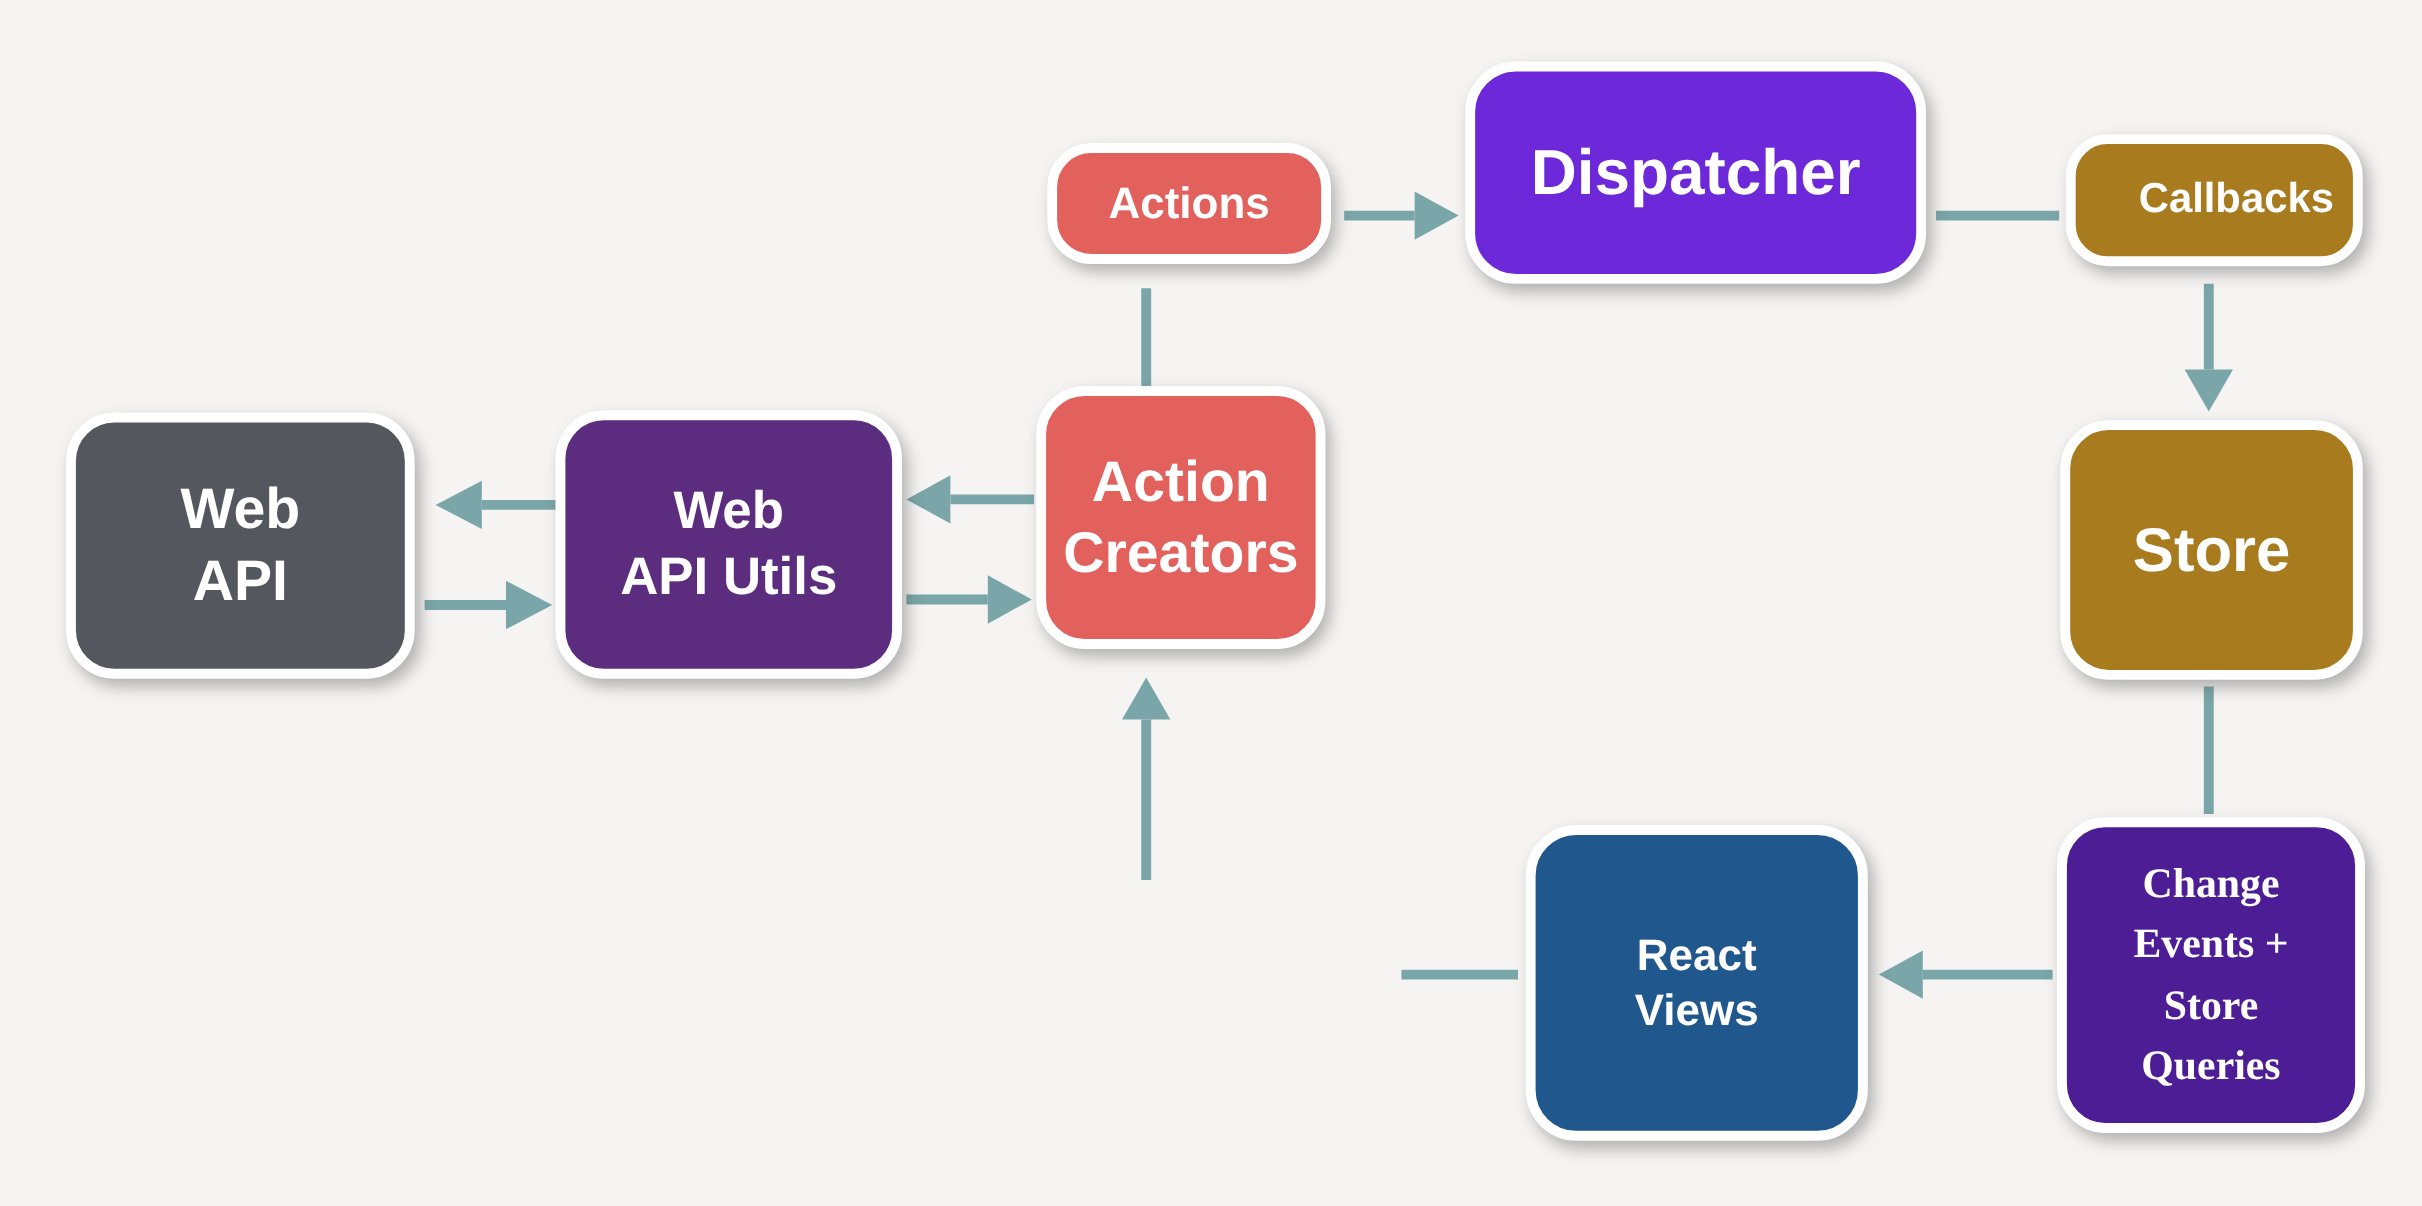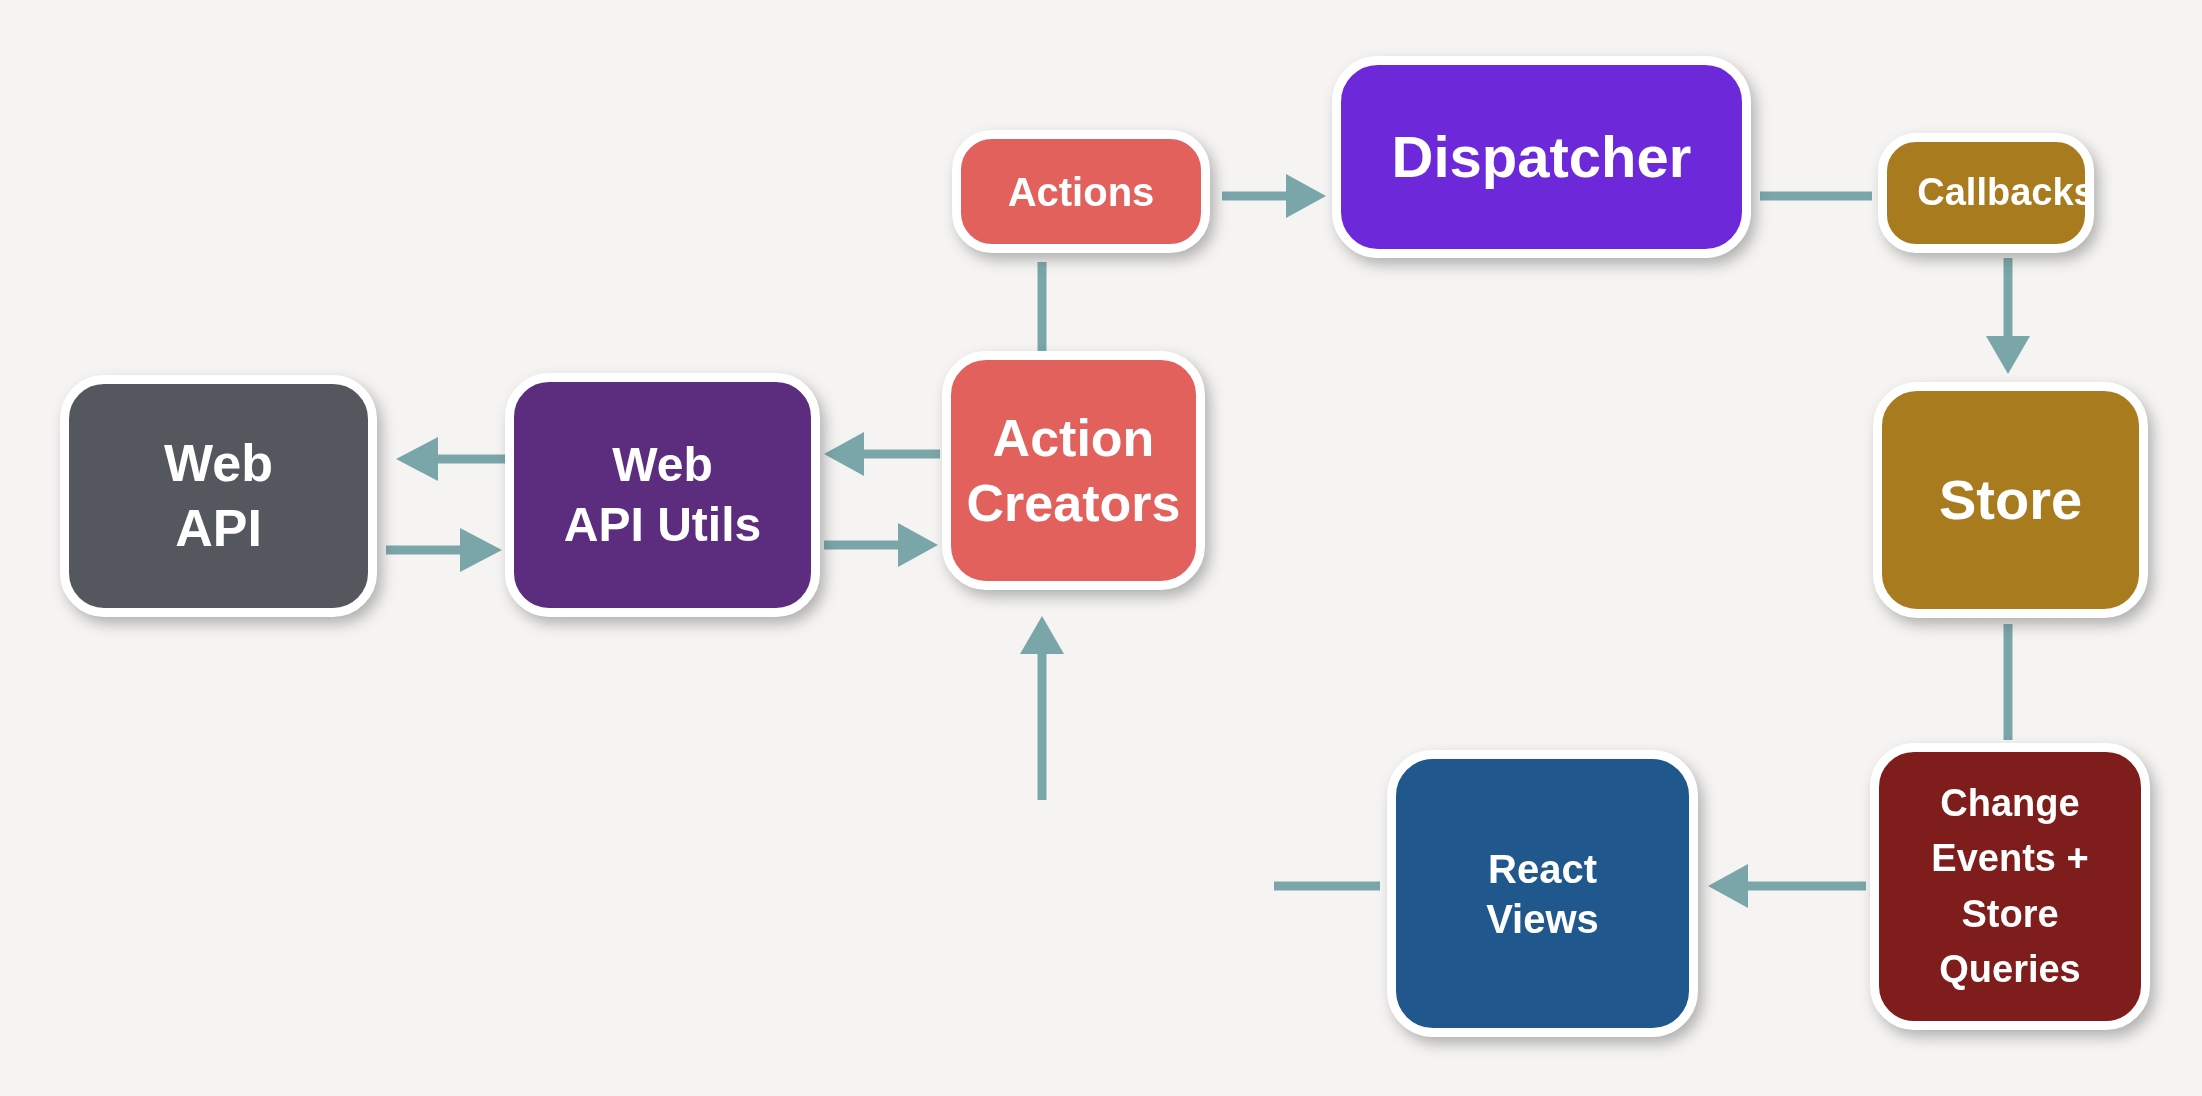--- a/index.html
+++ b/index.html
@@ -13,23 +13,23 @@
   .node{
     position:absolute;z-index:2;display:flex;align-items:center;justify-content:center;
     box-sizing:border-box;border:9px solid #ffffff;color:#ffffff;font-weight:bold;
     text-align:center;box-shadow:5px 7px 14px rgba(70,70,70,.38);
   }
   .label{white-space:pre-line;line-height:1.25;}
   
   .n-web-api          {left:60px;  top:375px; width:317px; height:242px; border-radius:44px; font-size:52px;}
   .n-web-api-utils    {left:505px; top:373px; width:315px; height:244px; border-radius:44px; font-size:48px;}
   .n-action-creators  {left:942px; top:351px; width:263px; height:239px; border-radius:44px; font-size:52px;}
-  .n-actions          {left:952px; top:130px; width:258px; height:123px; border-radius:40px; font-size:40px;}
+  .n-actions          {left:952px; top:130px; width:258px; height:110px; border-radius:40px; font-size:40px;}
   .n-dispatcher       {left:1332px;top:56px;  width:419px; height:202px; border-radius:46px; font-size:58px;}
-  .n-callbacks        {left:1878px;top:133px; width:216px; height:120px; border-radius:38px; font-size:38px;padding-left:40px;}
+  .n-callbacks        {left:1878px;top:122px; width:270px; height:120px; border-radius:38px; font-size:38px;padding-left:40px;}
   .n-store            {left:1873px;top:382px; width:275px; height:236px; border-radius:44px; font-size:56px;}
   .n-change-events    {left:1870px;top:743px; width:280px; height:287px; border-radius:44px; font-size:38px;}
   .n-change-events .label{line-height:1.45;}
   .n-react-views      {left:1387px;top:750px; width:311px; height:287px; border-radius:46px; font-size:40px;}
   .n-user-interactions{left:942px; top:805px; width:325px; height:158px; border-radius:42px; font-size:38px;}
 </style>
 </head>
 <body>
 
 <div class="stage" style="background-color: rgb(245, 244, 243);">
@@ -105,21 +105,21 @@
   </div>
 
   <div class="node n-callbacks" style="background-color: rgb(169, 123, 31);">
     <span class="label">Callbacks</span>
   </div>
 
   <div class="node n-store" style="background-color: rgb(169, 123, 31);">
     <span class="label">Store</span>
   </div>
 
-  <div class="node n-change-events" style="background-color: #7f1d1d;">
+  <div class="node n-change-events" style="background-color: #4c1d95; font-family: Liberation Serif, serif;">
     <span class="label">Change
 Events +
 Store
 Queries</span>
   </div>
 
   <div class="node n-react-views" style="background-color: rgb(32, 87, 140);">
     <span class="label">React
 Views</span>
   </div>

